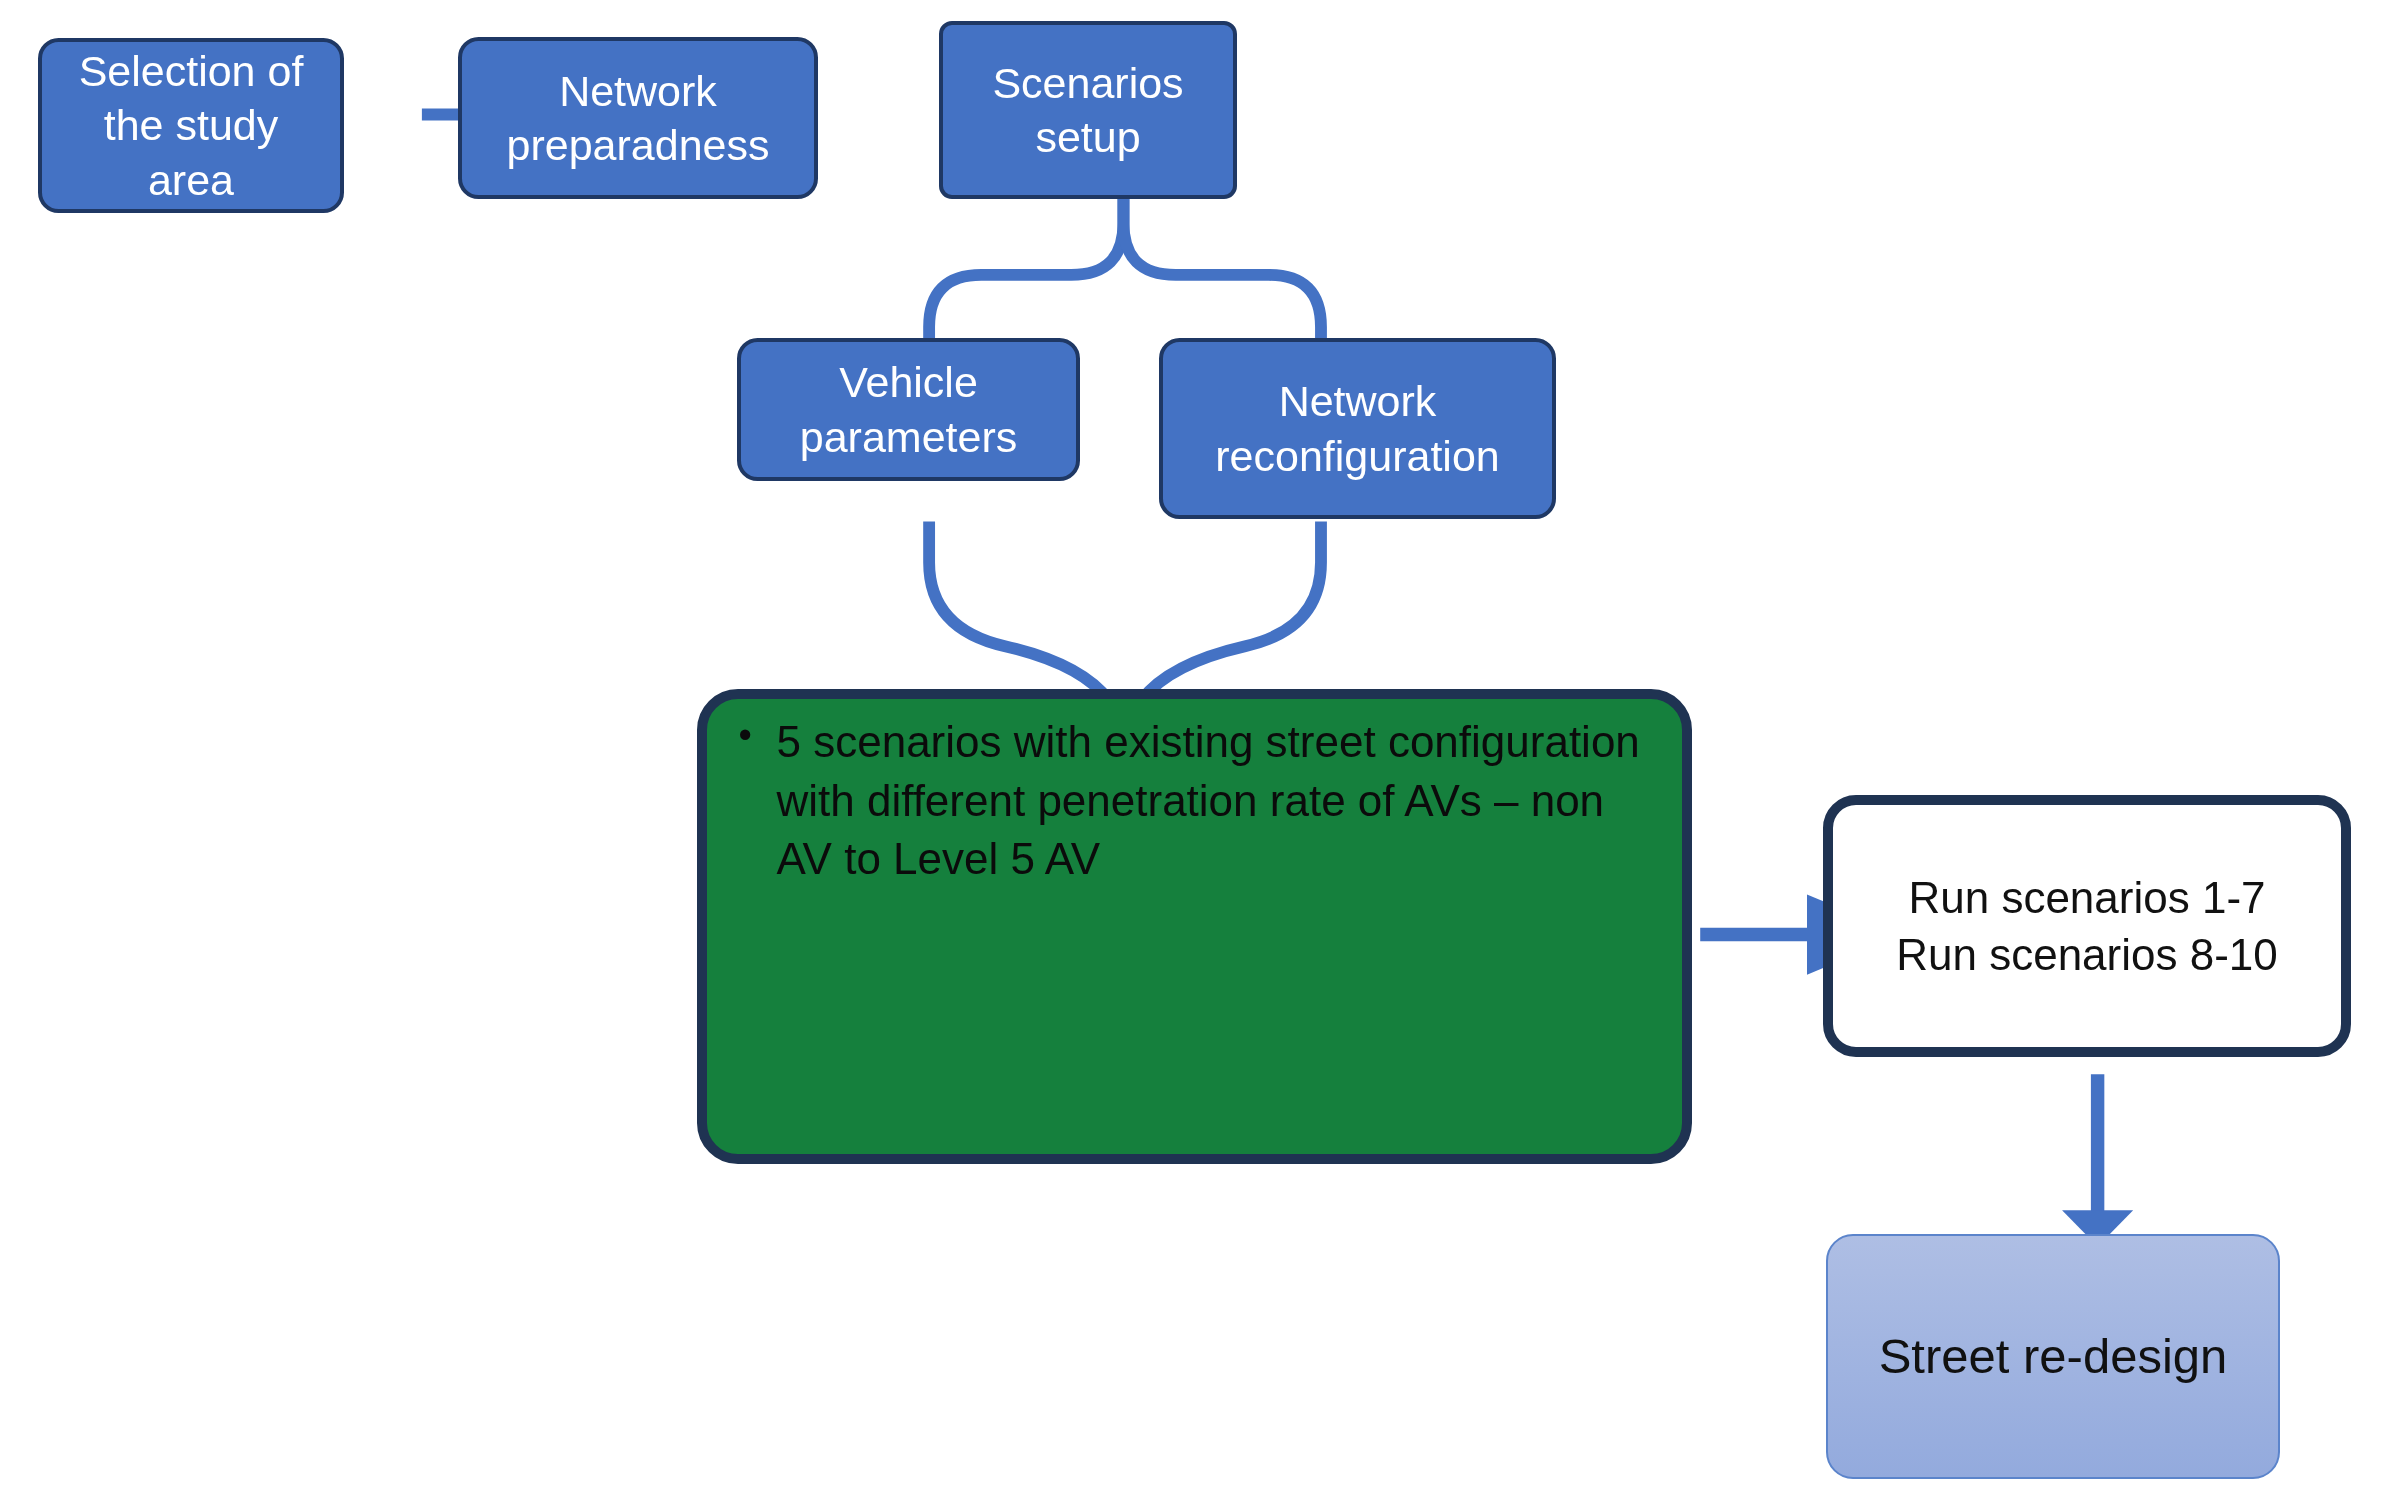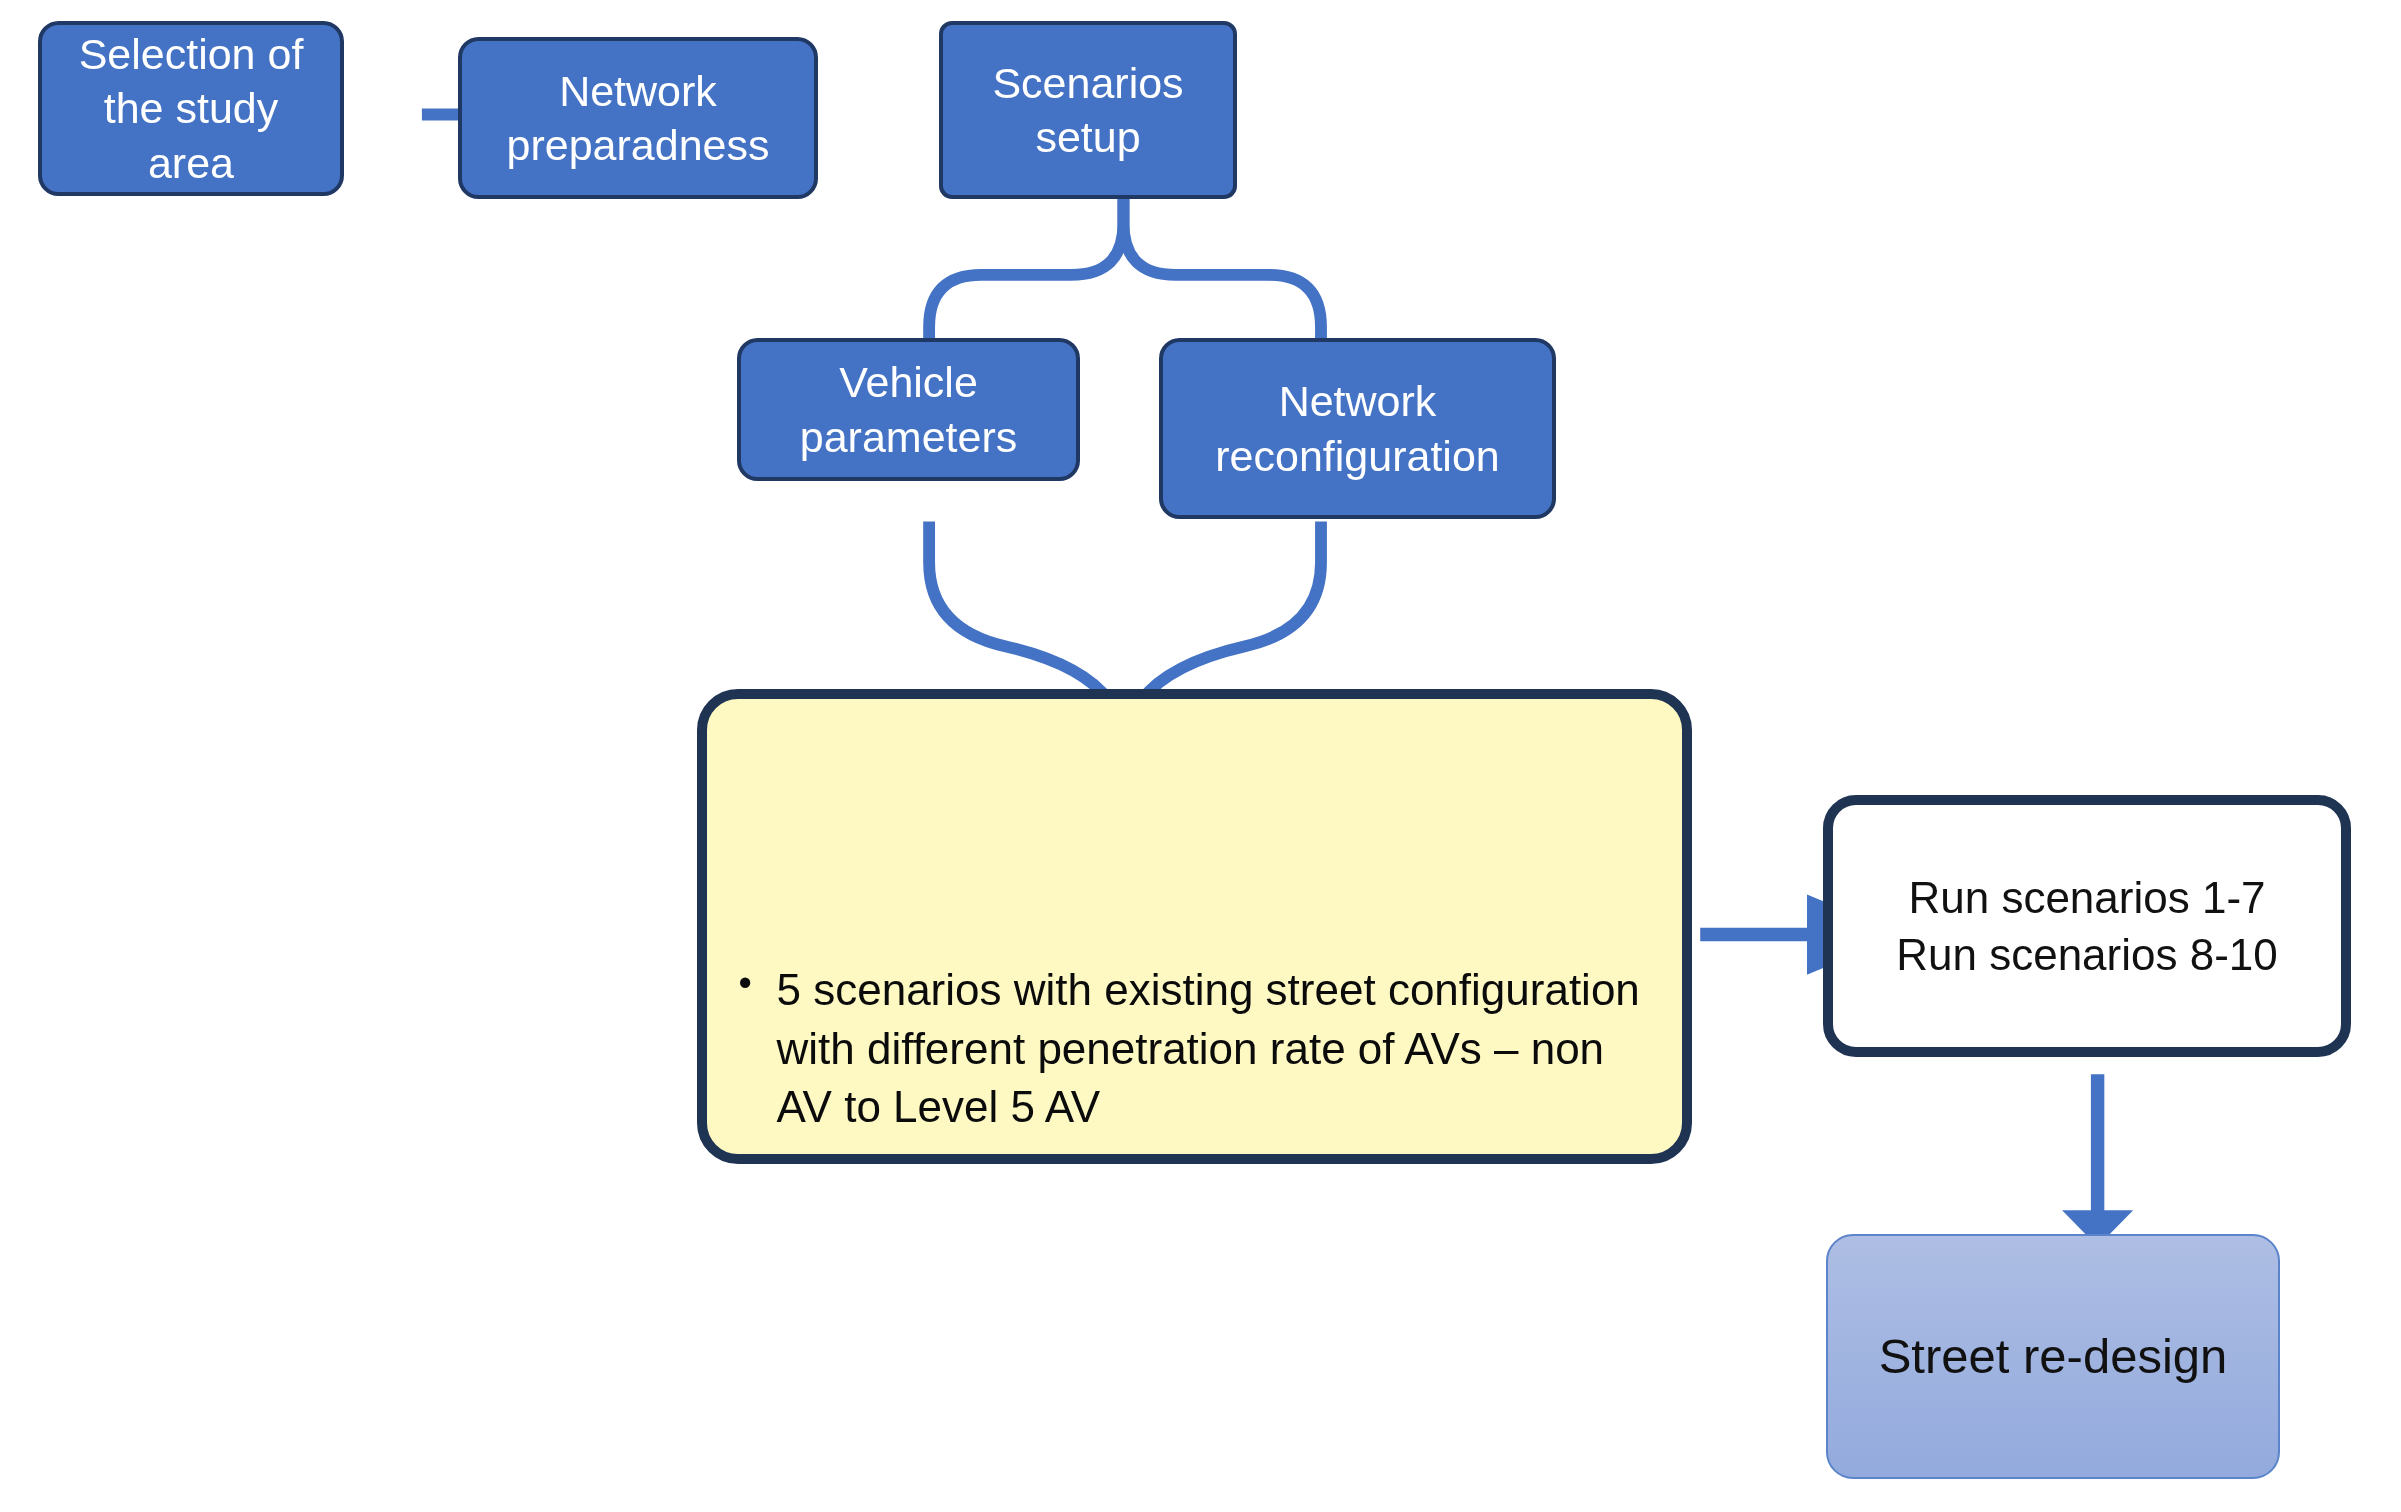--- a/index.html
+++ b/index.html
@@ -63,25 +63,25 @@
     background: linear-gradient(180deg, #AEBEE4 0%, #93AADD 100%);
     border: 2.4px solid #5B84CB;
     border-radius: 27px;
     color: #111111;
     font-size: 49px;
     line-height: 1.25;
   }
 
   
   .node.bullets {
-    background: #fef9c3;
+    background: #15803d;
     border: 10.3px solid #1F3352;
     border-radius: 41px;
     color: #0B0B0B;
-    align-items: flex-end;
+    align-items: flex-start;
     justify-content: flex-start;
     text-align: left;
     padding: 14.2px 22px 14.2px 20.5px;
   }
   .bullet-list {
     list-style: none;
     margin: 0;
     padding: 0;
     width: 100%;
   }
@@ -157,21 +157,21 @@
     <g>
       <line x1="2152" y1="1183" x2="2290" y2="1183" stroke="#4472C4" stroke-width="17" marker-end="url(#arrowRight)"></line>
     </g>
 
     <g>
       <line x1="2655" y1="1360" x2="2655" y2="1552" stroke="#4472C4" stroke-width="17"></line>
       <path d="M 2610 1532 L 2700 1532 L 2655 1578 z" fill="#4472C4"></path>
     </g>
   </svg>
 
-  <div class="node blue" style="left: 38px; top: 21px; width: 306px; height: 175px; font-size: 43px;">
+  <div class="node blue" style="left: 38px; top: 38px; width: 306px; height: 175px; font-size: 43px;">
     <span class="node-label">Selection of
 the study
 area</span>
   </div>
 
   <div class="node blue" style="left: 458px; top: 37px; width: 360px; height: 162px; font-size: 43px;">
     <span class="node-label">Network
 preparadness</span>
   </div>
 

